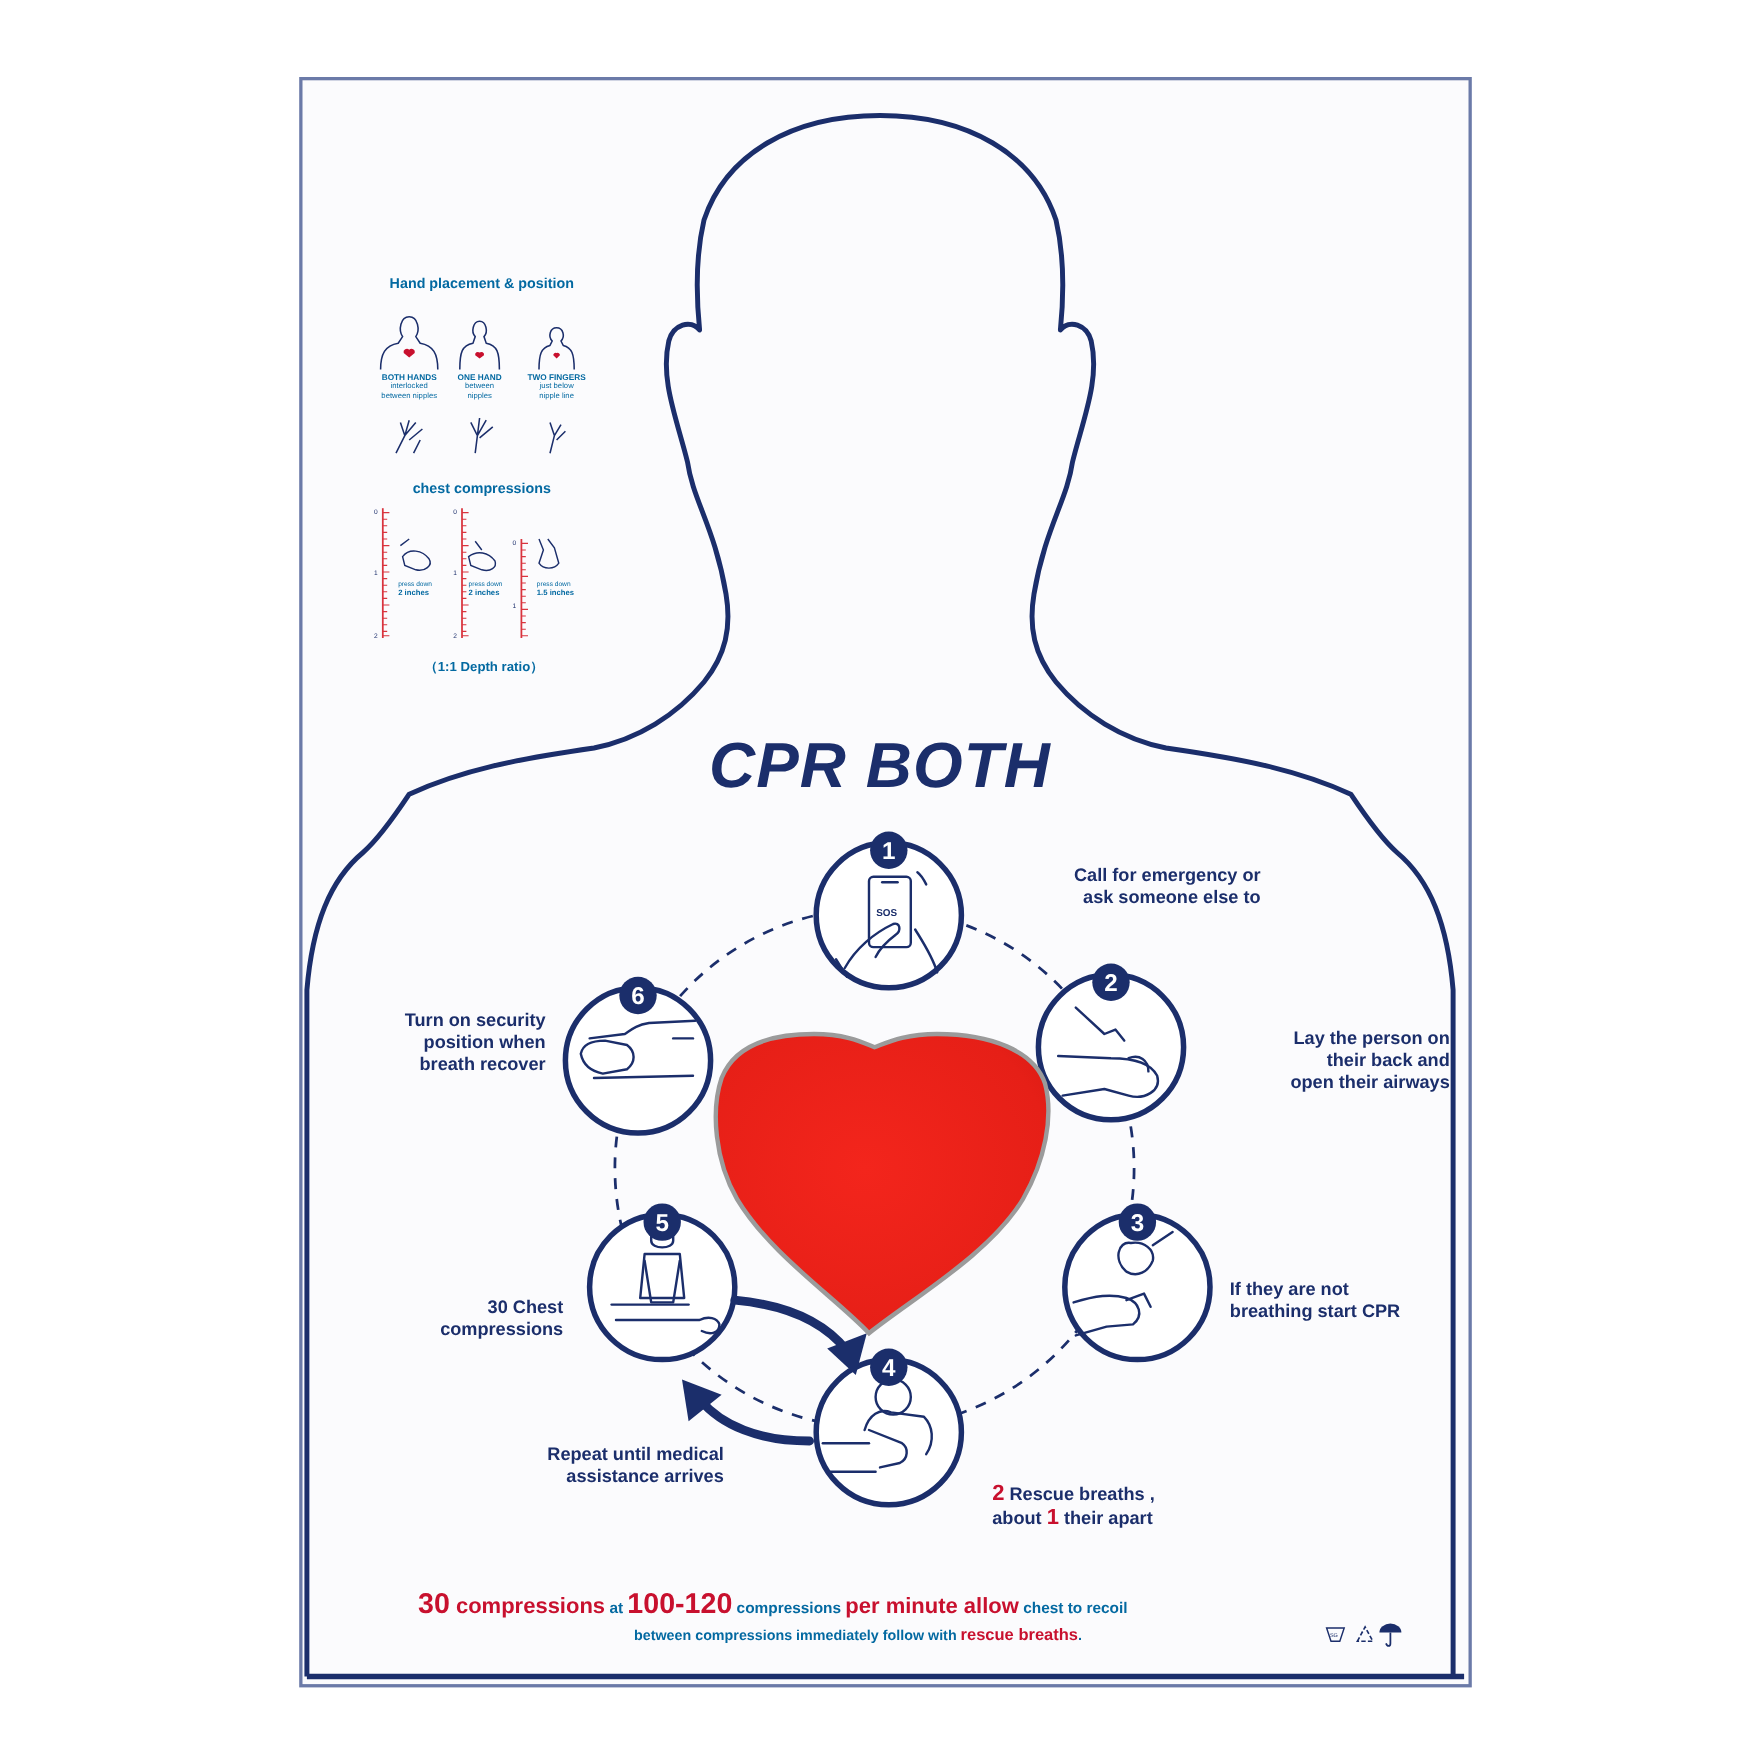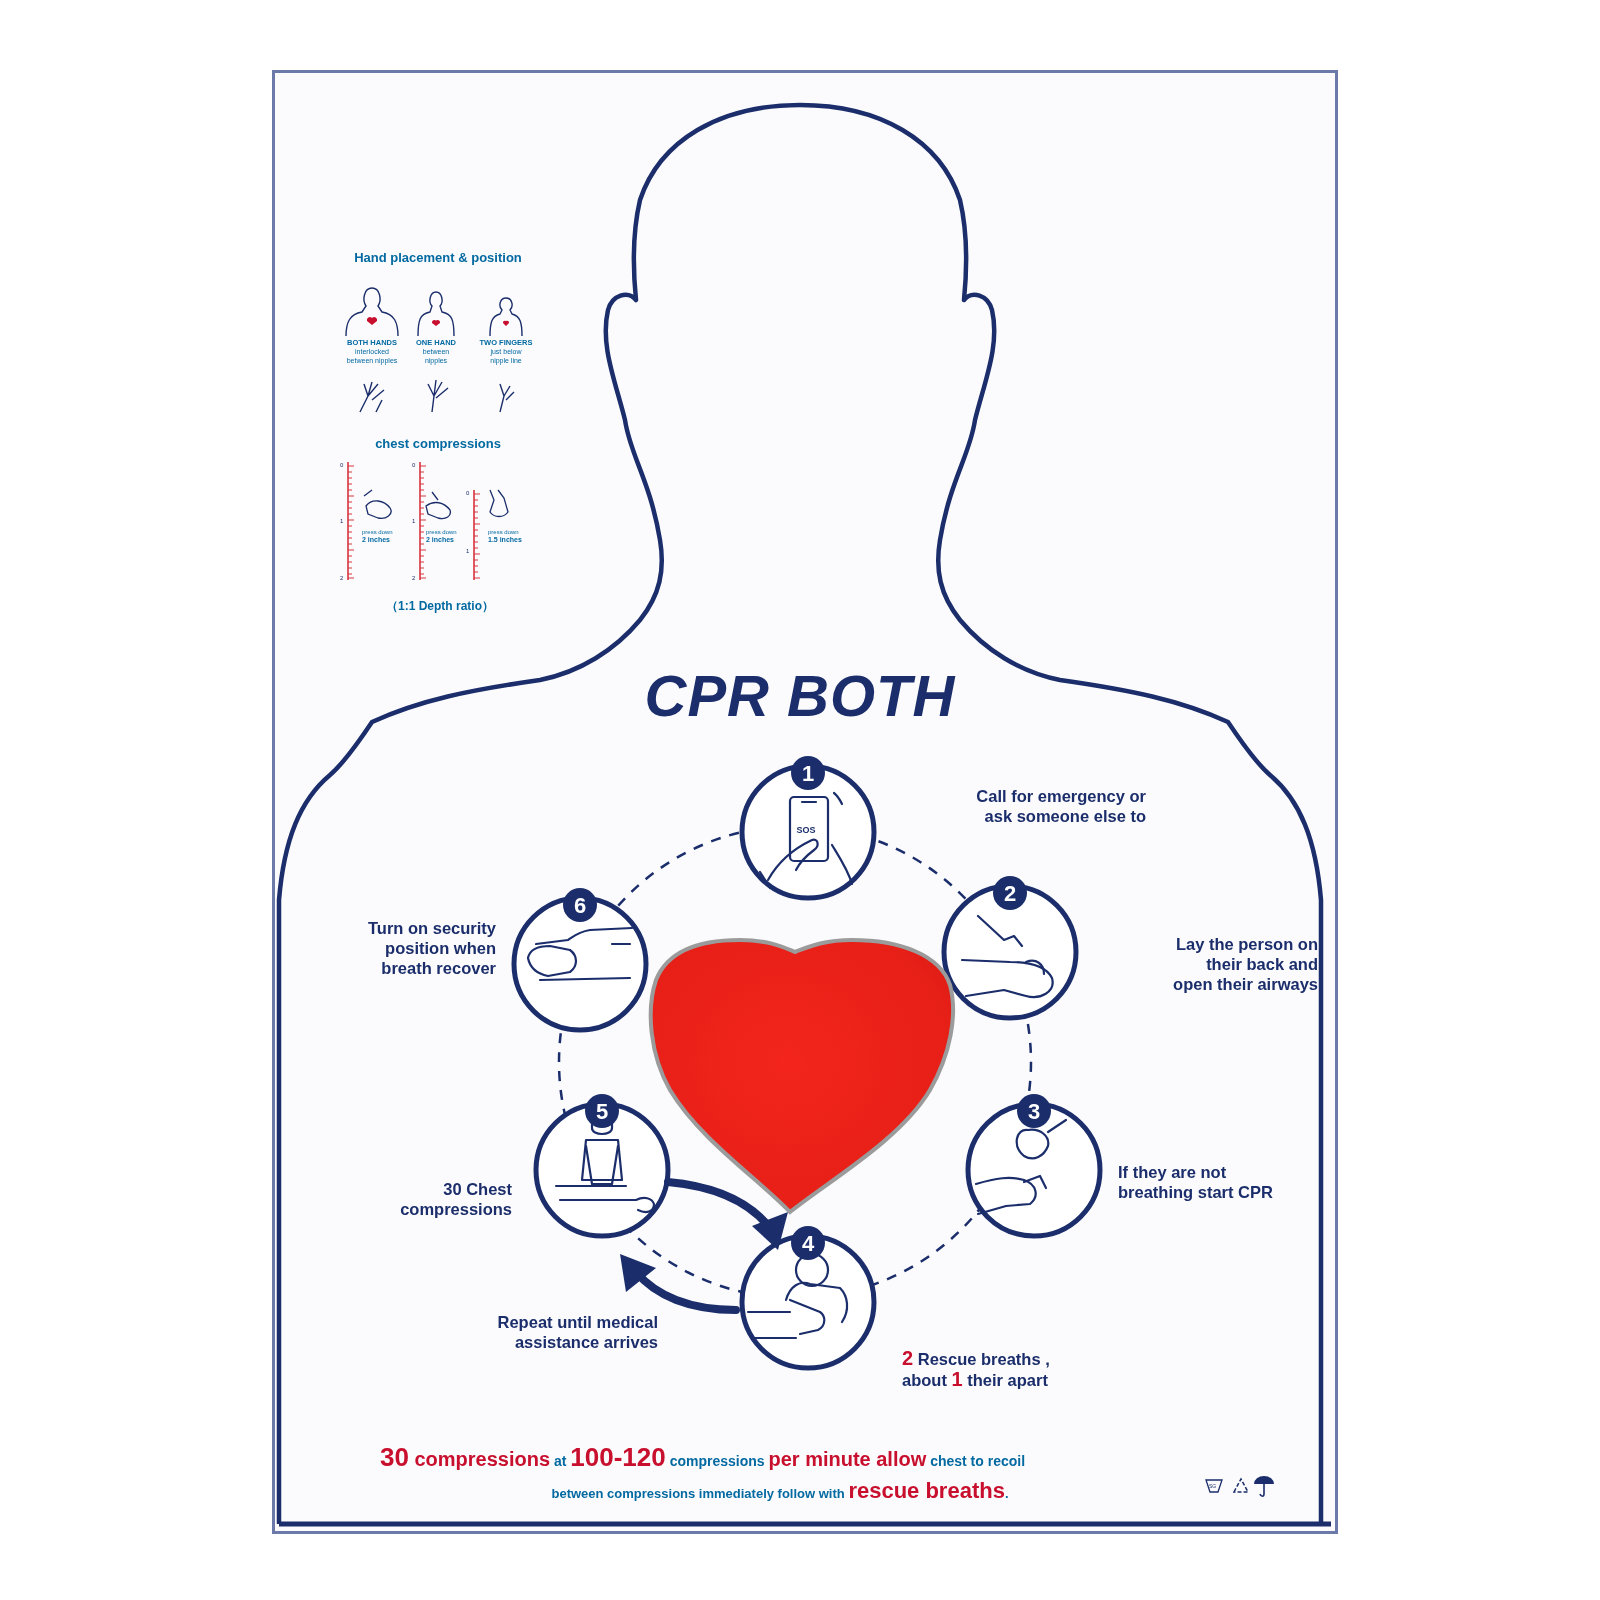--- a/index.html
+++ b/index.html
@@ -27,21 +27,21 @@
   .step-text { font-size: 16.5px; font-weight: bold; line-height: 20px; color: #1b2e6b; }
   .right { text-align: right; }
 
   .footer1 { left: 380px; top: 1442px; width: 800px; text-align: left; font-weight: bold;
              font-family: "Liberation Sans Narrow", "Liberation Sans", sans-serif; }
   .footer1 .big { font-size: 26px; }
   .footer1 .mid { font-size: 20px; }
   .footer1 .sm { font-size: 14px; }
   .footer2 { left: 380px; top: 1478px; width: 800px; text-align: center; font-weight: bold; }
   .footer2 .sm { font-size: 13px; }
-  .footer2 .mid { font-size: 22px; }
+  .footer2 .mid { font-size: 15px; }
 </style>
 </head>
 <body>
 
 <div class="frame"></div>
 
 <svg class="art" viewBox="0 0 1600 1600">
 
   <line x1="279" y1="1524" x2="1331" y2="1524" stroke="#1b2e6b" stroke-width="5"></line>
 

